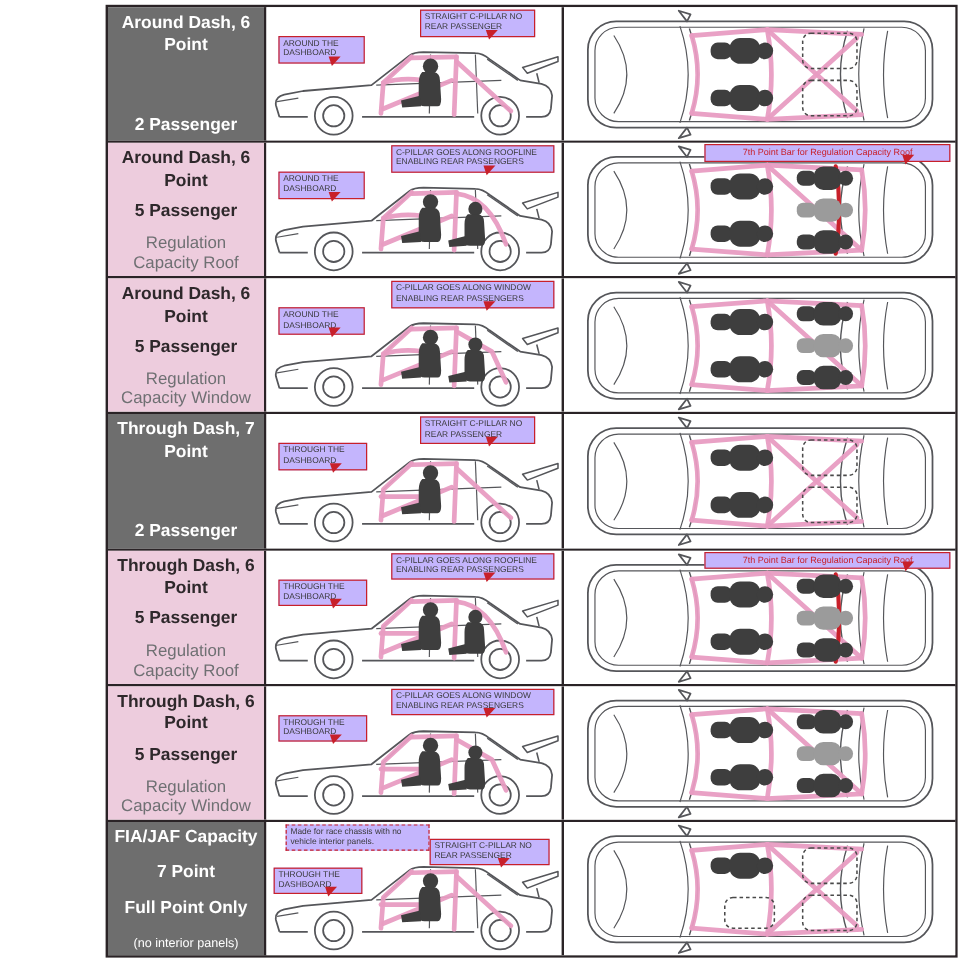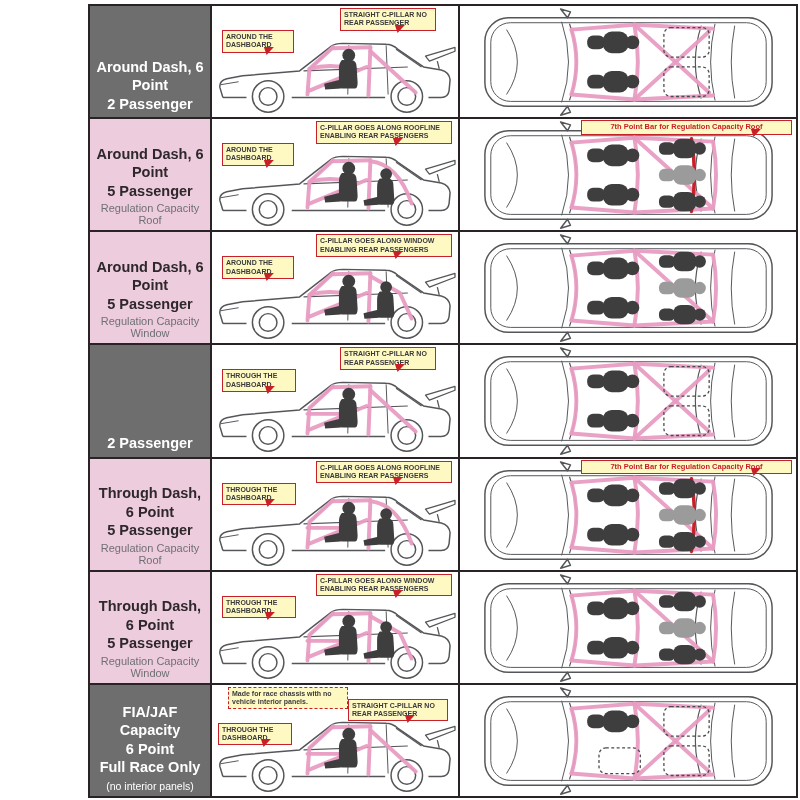--- a/index.html
+++ b/index.html
@@ -11,39 +11,39 @@
     --carline:#55565a;
     --figure:#3e3e3e;
   }
   html,body{margin:0;padding:0;background:#fff;}
   body{width:800px;height:800px;position:relative;overflow:hidden;
        font-family:"Liberation Sans","DejaVu Sans",sans-serif;}
   .table{position:absolute;left:88px;top:4px;width:706px;height:790px;
          border:2px solid var(--line);display:flex;flex-direction:column;background:#fff;}
   .row{display:flex;flex:1;min-height:0;border-bottom:2px solid var(--line);}
   .row:last-child{border-bottom:none;}
-  .lbl{width:122px;flex:none;display:flex;flex-direction:column;justify-content:flex-end;
+  .lbl{width:132px;flex:none;display:flex;flex-direction:column;justify-content:space-between;
        align-items:center;text-align:center;padding:4px 3px;border-right:2px solid var(--line);box-sizing:border-box;}
   .theme-gray .lbl{background:var(--graybg);color:#fff;}
   .theme-pink .lbl{background:var(--pinkbg);color:#2e282b;}
   .t{font-size:14.5px;font-weight:bold;line-height:1.28;}
-  .sub{font-size:11px;margin-top:2px;}
+  .sub{font-size:14px;margin-top:2px;}
   .theme-pink .sub{color:#6f7073;}
   .note{font-size:10.5px;font-weight:normal;margin-top:3px;}
   .t:empty,.sub:empty,.note:empty{display:none;}
   .cell{position:relative;background:#fff;box-sizing:border-box;}
   .side{width:248px;flex:none;border-right:2px solid var(--line);}
   .top{flex:1;}
   svg.draw{position:absolute;left:0;top:0;width:100%;height:100%;}
   .cage path{fill:none;stroke:var(--cage);stroke-width:4;stroke-linecap:round;stroke-linejoin:round;opacity:.95;}
   .carline{fill:none;stroke:var(--carline);stroke-width:1.5;stroke-linejoin:round;}
   .dashed rect{fill:none;stroke:#4a4a4a;stroke-width:1.3;stroke-dasharray:3 2.5;}
   .redbar{fill:none;stroke:var(--red);stroke-width:3.5;stroke-linecap:round;}
-  .callout{position:absolute;background:#fef9c3;border:1.5px solid var(--red);color:#3a3a3c;
-           font-weight:bold;font-size:7px;line-height:1.18;padding:2px 3px;z-index:3;}
+  .callout{position:absolute;background:#c4b5fd;border:1.5px solid var(--red);color:#3a3a3c;
+           font-weight:normal;font-size:7px;line-height:1.18;padding:2px 3px;z-index:3;}
   .callout:empty{display:none;}
   .callout::after{content:"";position:absolute;bottom:-8px;left:55%;width:0;height:0;
            border:5px solid transparent;border-top:8px solid var(--red);transform:skewX(-16deg);}
   .callout.note-dashed{border-style:dashed;}
   .callout.note-dashed::after{border-top-color:transparent;}
   .callout.seventh{color:var(--red);font-size:7.5px;text-align:center;border-width:1.2px;}
   .callout.seventh::after{left:80%;}
 </style>
 </head>
 <body>
@@ -225,20 +225,21 @@
         <use href="#person-top-g" fill="#3e3e3e" transform="translate(152,77)"></use>
         <use href="#person-top-g" fill="#3e3e3e" transform="translate(222,30) scale(0.9)"></use>
         <use href="#person-top-g" fill="#9b9b9b" transform="translate(222,57) scale(0.9)"></use>
         <use href="#person-top-g" fill="#3e3e3e" transform="translate(222,84) scale(0.9)"></use>
       </svg>
     </div>
   </div>
 
   <div class="row theme-gray">
     <div class="lbl">
+      <div class="t">Through Dash, 7 Point</div>
       <div class="t">2 Passenger</div>
     </div>
     <div class="cell side">
       <svg class="draw" viewBox="0 0 248 113">
         <use href="#car-side-g"></use>
         <g class="cage">
           <path d="M96,70 L142,70"></path>
           <path d="M122,42 L98,64 L96,90"></path>
             <path d="M122,43 L160,42"></path>
           <path d="M160,42 L158,91"></path>
@@ -361,22 +362,22 @@
         <use href="#person-top-g" fill="#3e3e3e" transform="translate(222,30) scale(0.9)"></use>
         <use href="#person-top-g" fill="#9b9b9b" transform="translate(222,57) scale(0.9)"></use>
         <use href="#person-top-g" fill="#3e3e3e" transform="translate(222,84) scale(0.9)"></use>
       </svg>
     </div>
   </div>
 
   <div class="row theme-gray">
     <div class="lbl">
       <div class="t">FIA/JAF Capacity</div>
-      <div class="t">6 Point</div>
-      <div class="t">Full Race Only</div>
+      <div class="t">7 Point</div>
+      <div class="t">Full Point Only</div>
       <div class="note">(no interior panels)</div>
     </div>
     <div class="cell side">
       <svg class="draw" viewBox="0 0 248 113">
         <use href="#car-side-g"></use>
         <g class="cage">
           <path d="M96,70 L142,70"></path>
           <path d="M122,42 L98,64 L96,90"></path>
             <path d="M122,43 L160,42"></path>
           <path d="M160,42 L158,91"></path>

